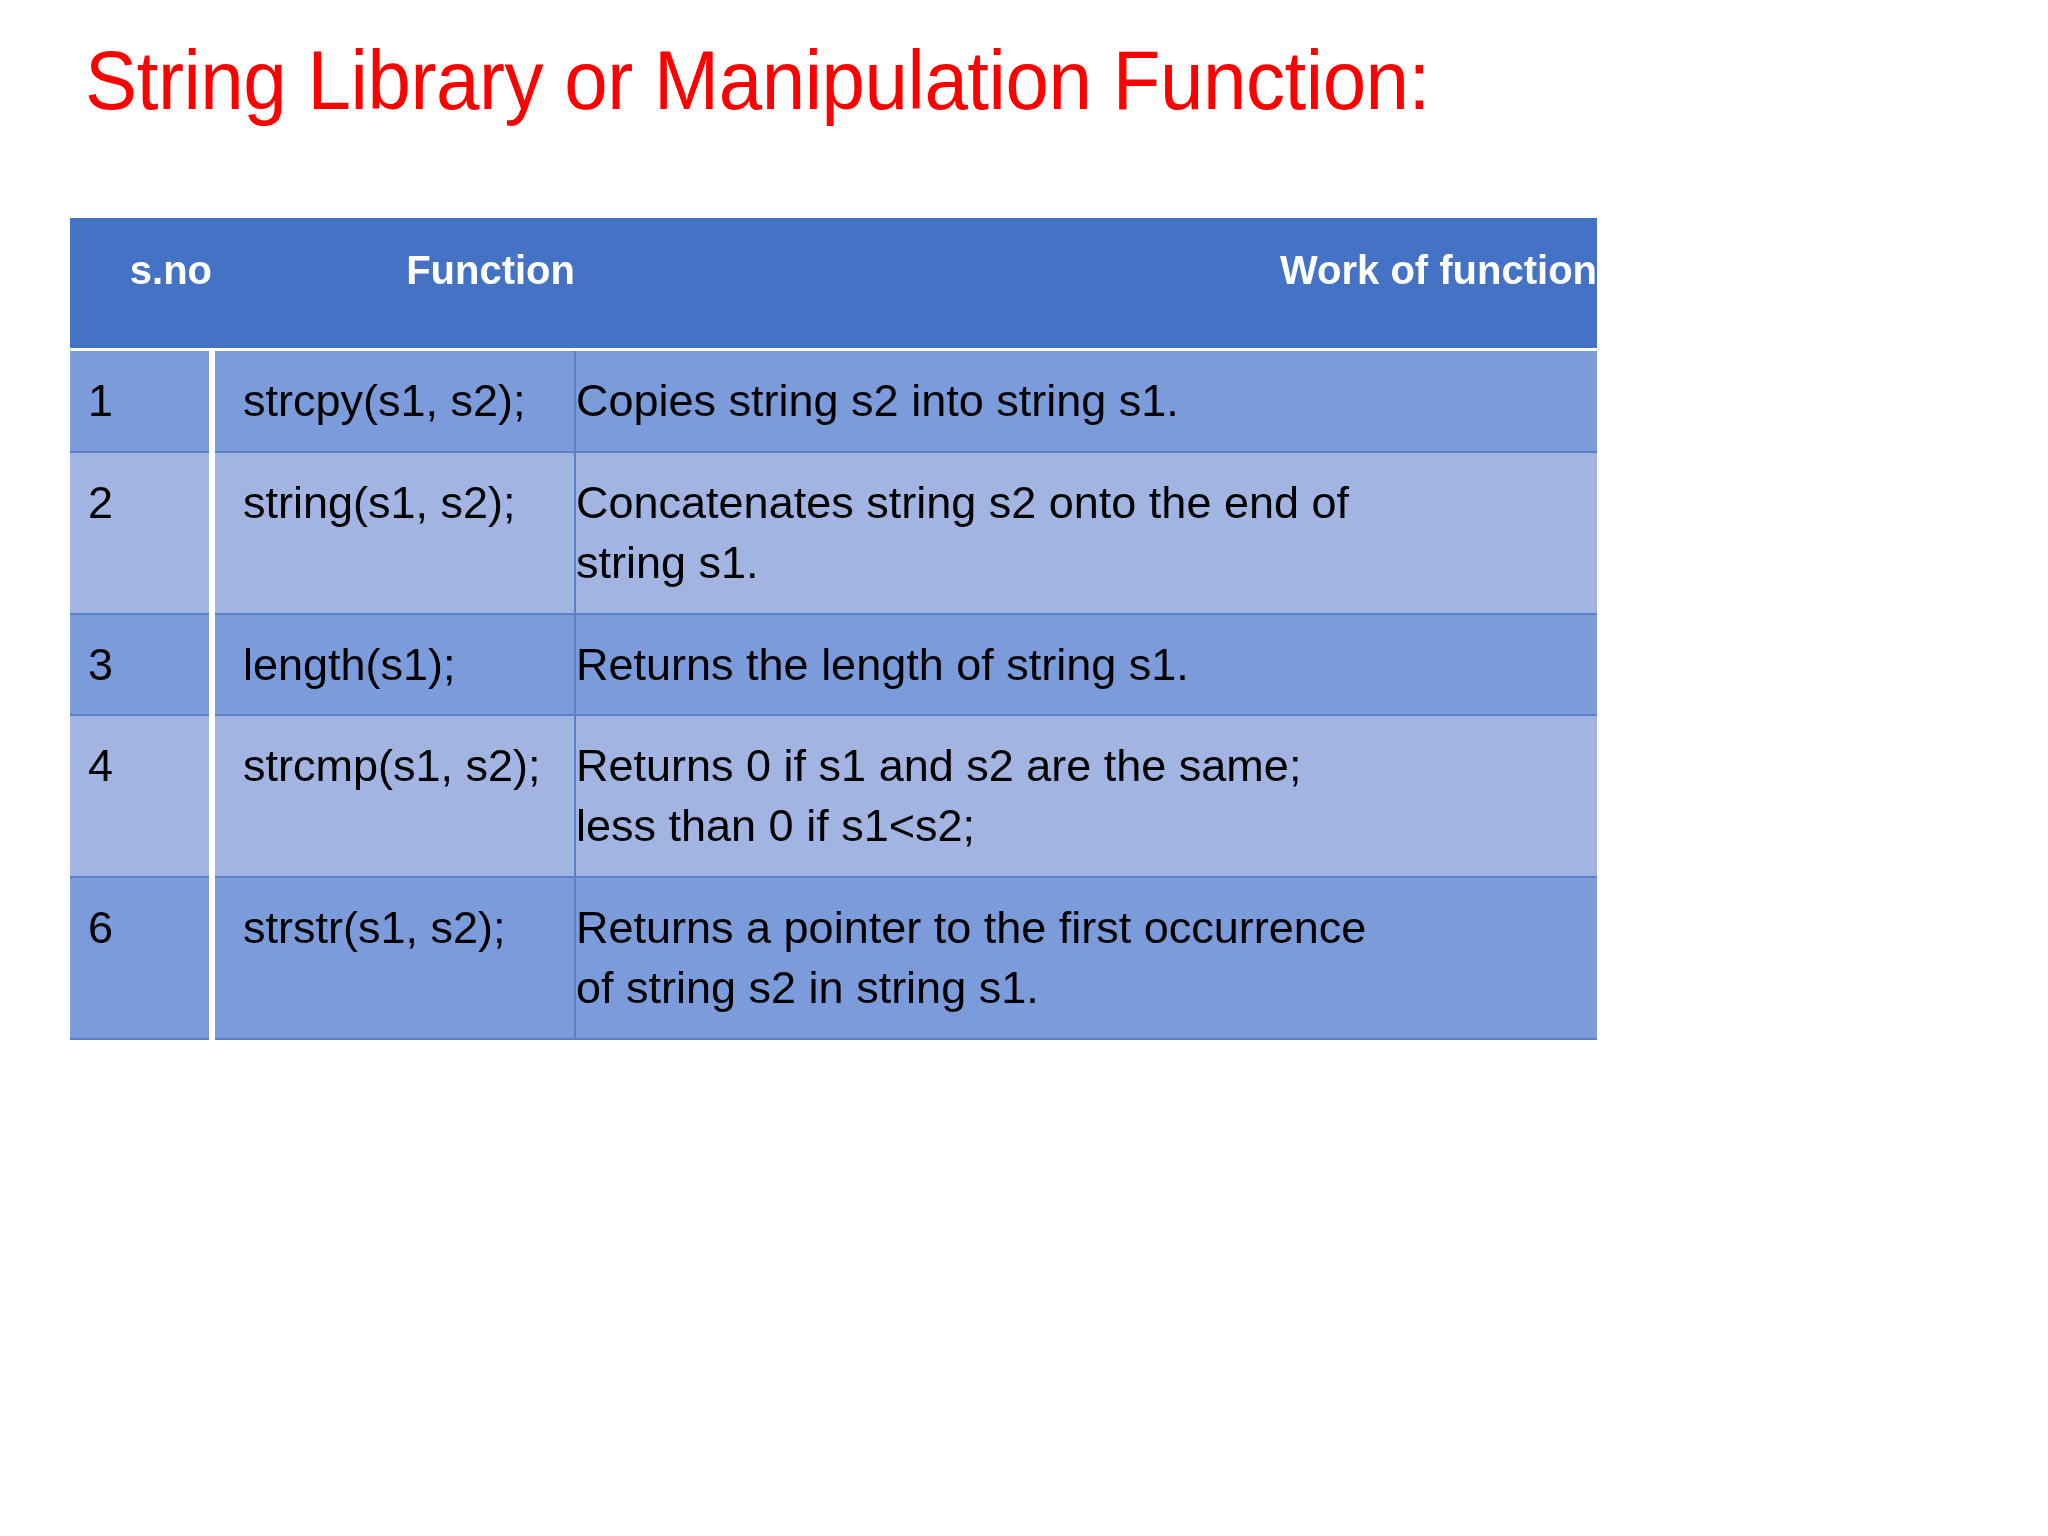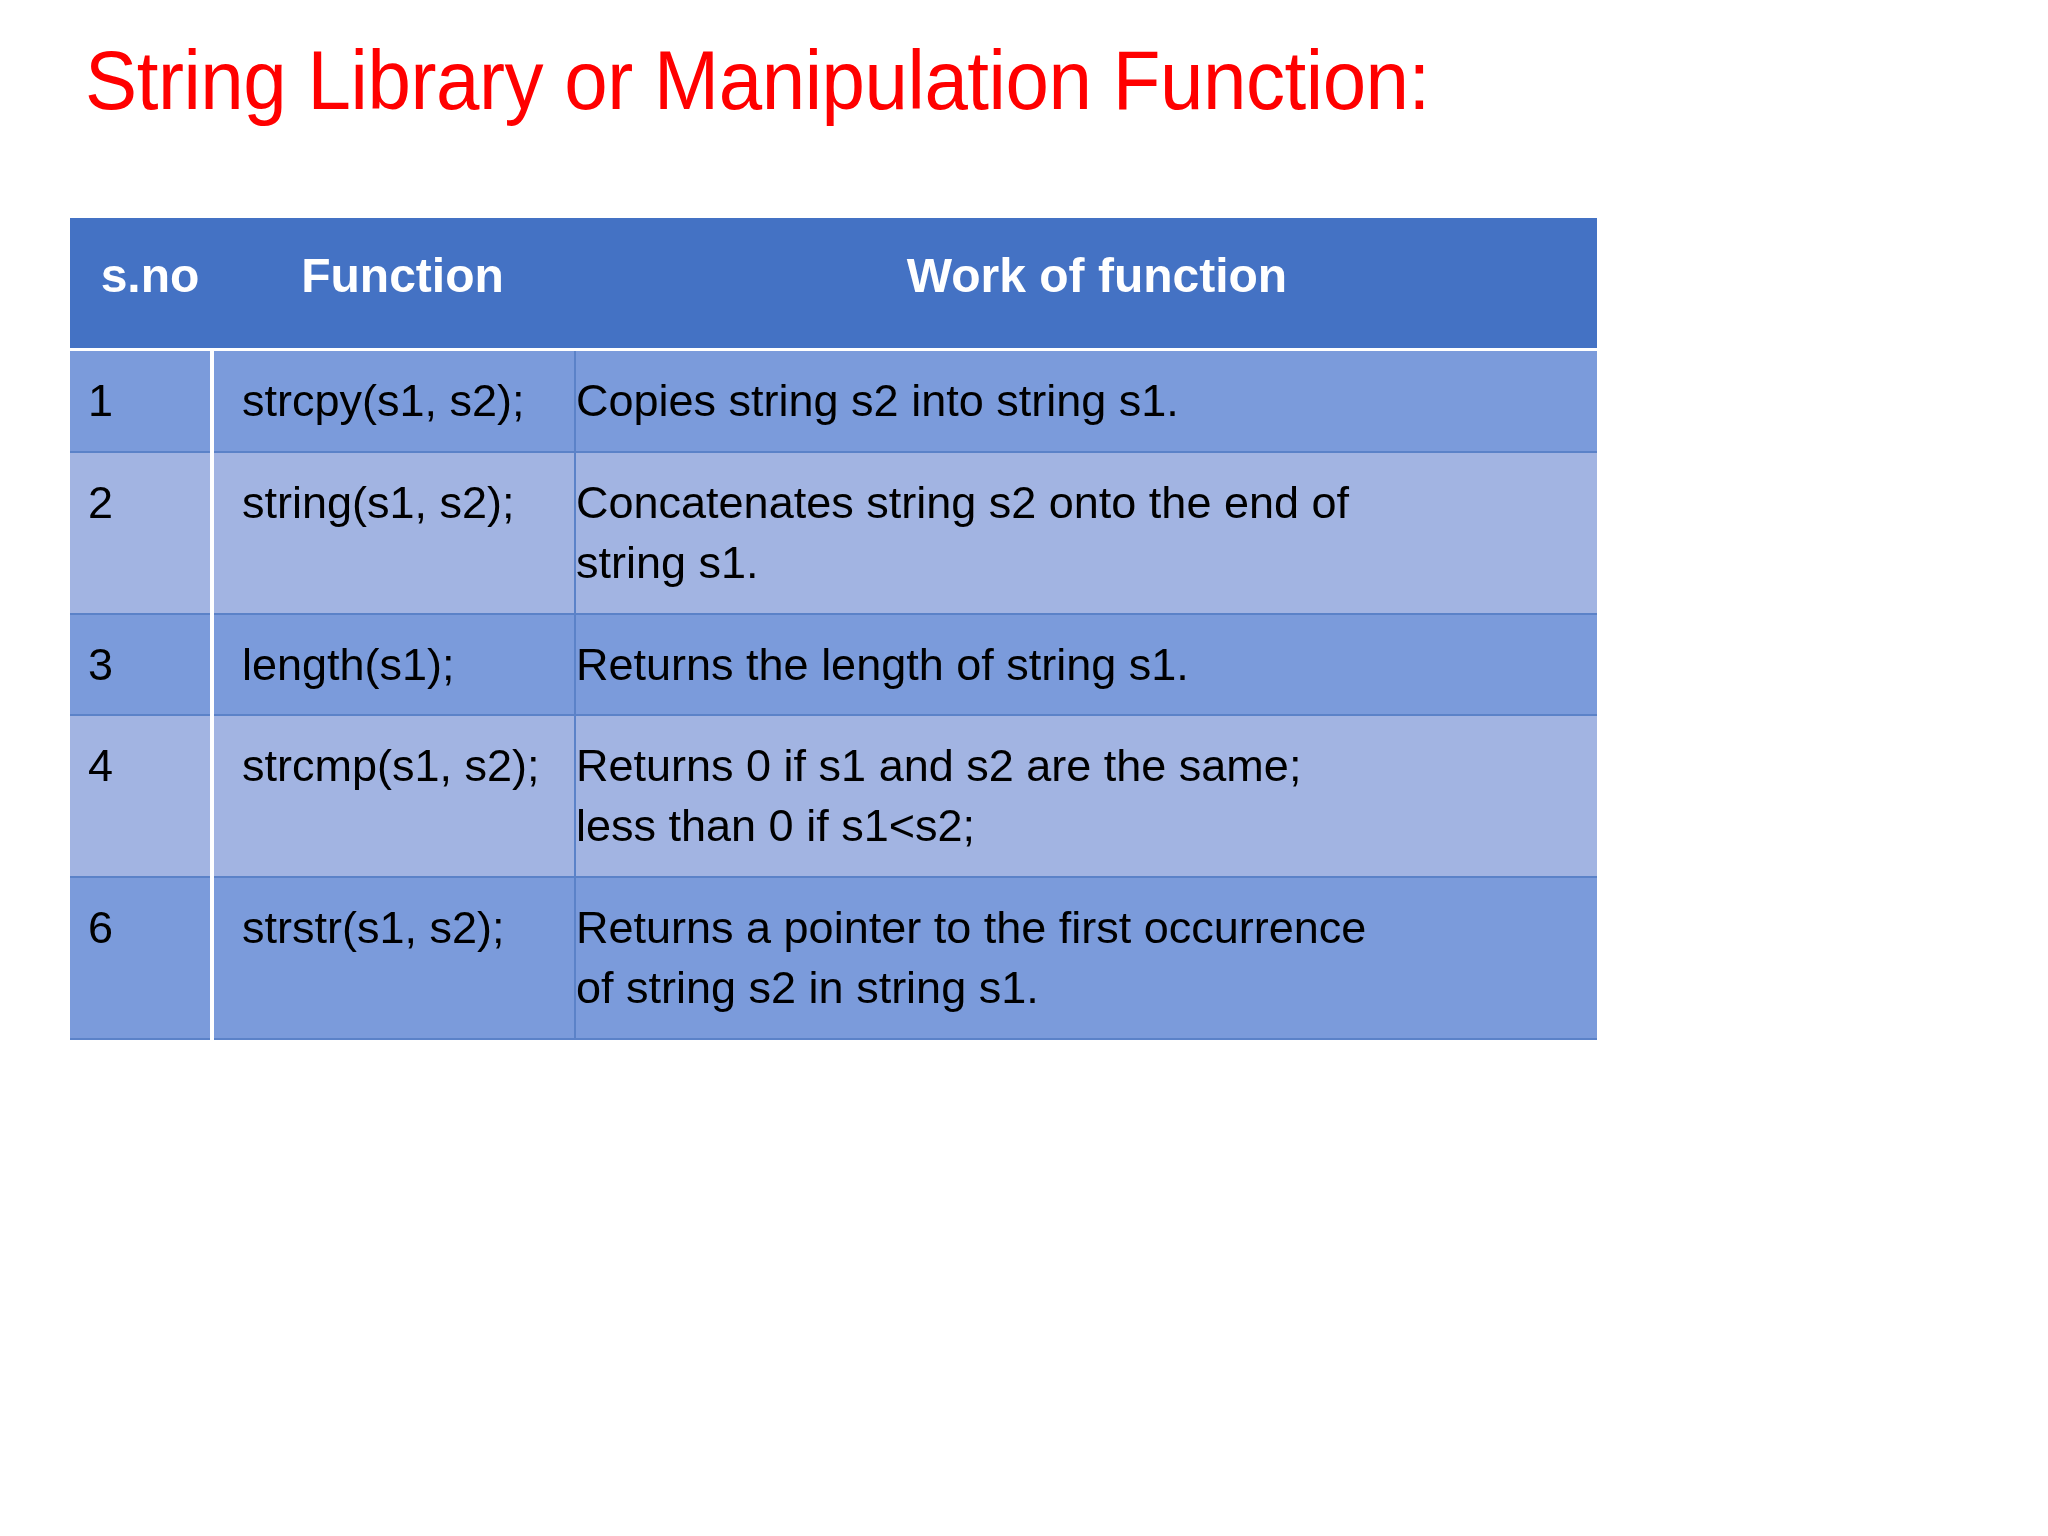--- a/index.html
+++ b/index.html
@@ -50,43 +50,43 @@
     border: none;
   }
 
   
   #fn-table thead tr {
     background: #4472C4;
   }
   #fn-table thead th {
     height: 100px;
     color: #FFFFFF;
-    font-size: 48px;
+    font-size: 40px;
     font-weight: bold;
-    text-align: center;
+    text-align: right;
     padding: 30px 0 0 0;
     border-bottom: 3px solid #FFFFFF;
   }
   #fn-table thead th .cellpad { padding-left: 18px; }
   #fn-table thead th.work .cellpad { padding-left: 22px; }
 
   
   #fn-table tbody tr.odd  { background: #7B9BDB; }
   #fn-table tbody tr.even { background: #A2B4E2; }
 
   #fn-table tbody td {
     font-size: 45px;
     line-height: 1.33;
     color: #000000;
     font-weight: 400;
     padding-top: 20px;
     padding-bottom: 20px;
   }
   #fn-table tbody td.sno  { padding-left: 18px; }
-  #fn-table tbody td.fn   { padding-left: 28px; border-left: 4px solid #ffffff; }
+  #fn-table tbody td.fn   { padding-left: 28px; border-left: 6px solid #ffffff; }
   #fn-table tbody td.work { border-left: 2px solid #5B82C8; }
 
   #fn-table tbody tr + tr td { border-top: 2px solid #5B82C8; }
   #fn-table tbody tr:last-child td { border-bottom: 2px solid #5B82C8; }
 
   .desc-line { display: block; white-space: nowrap; }
 </style>
 </head>
 <body>
 

